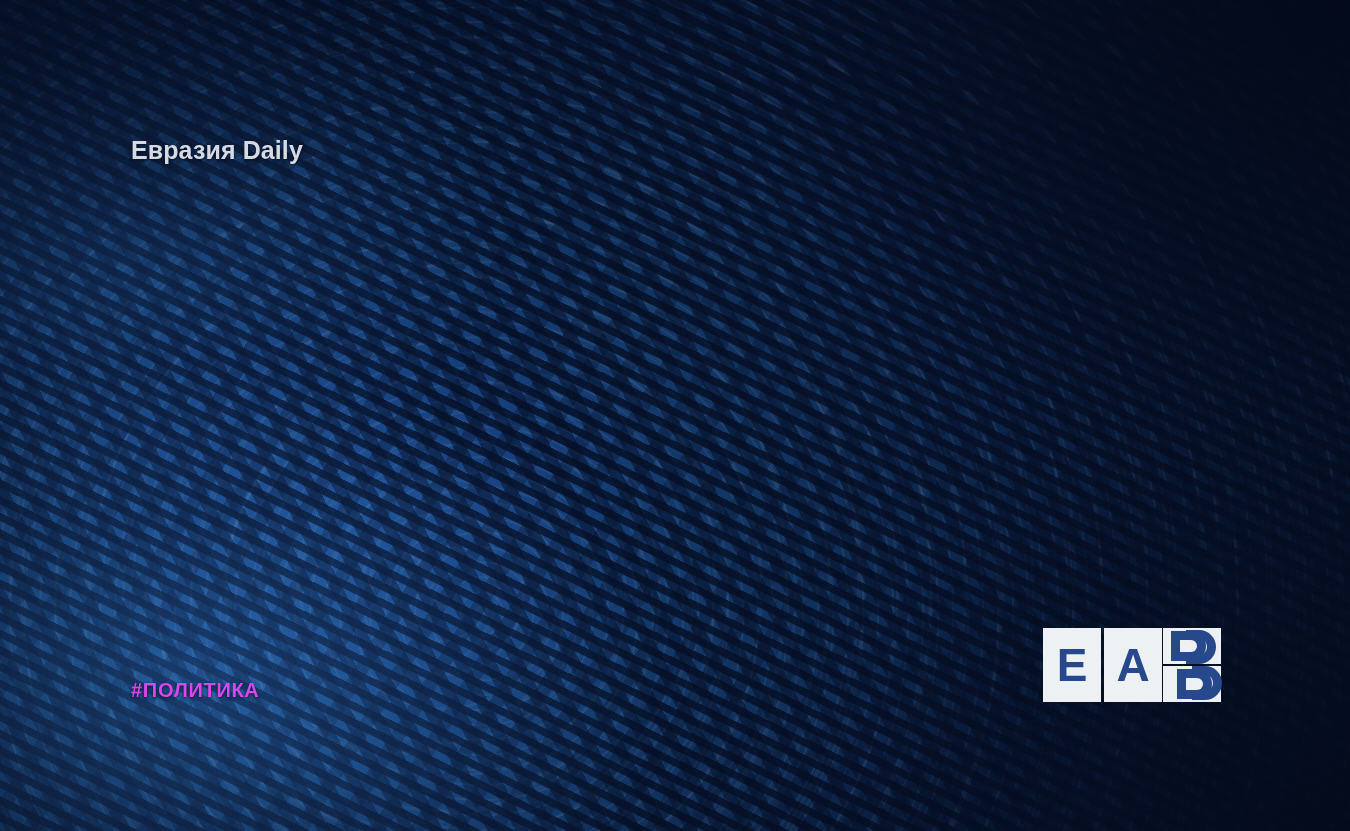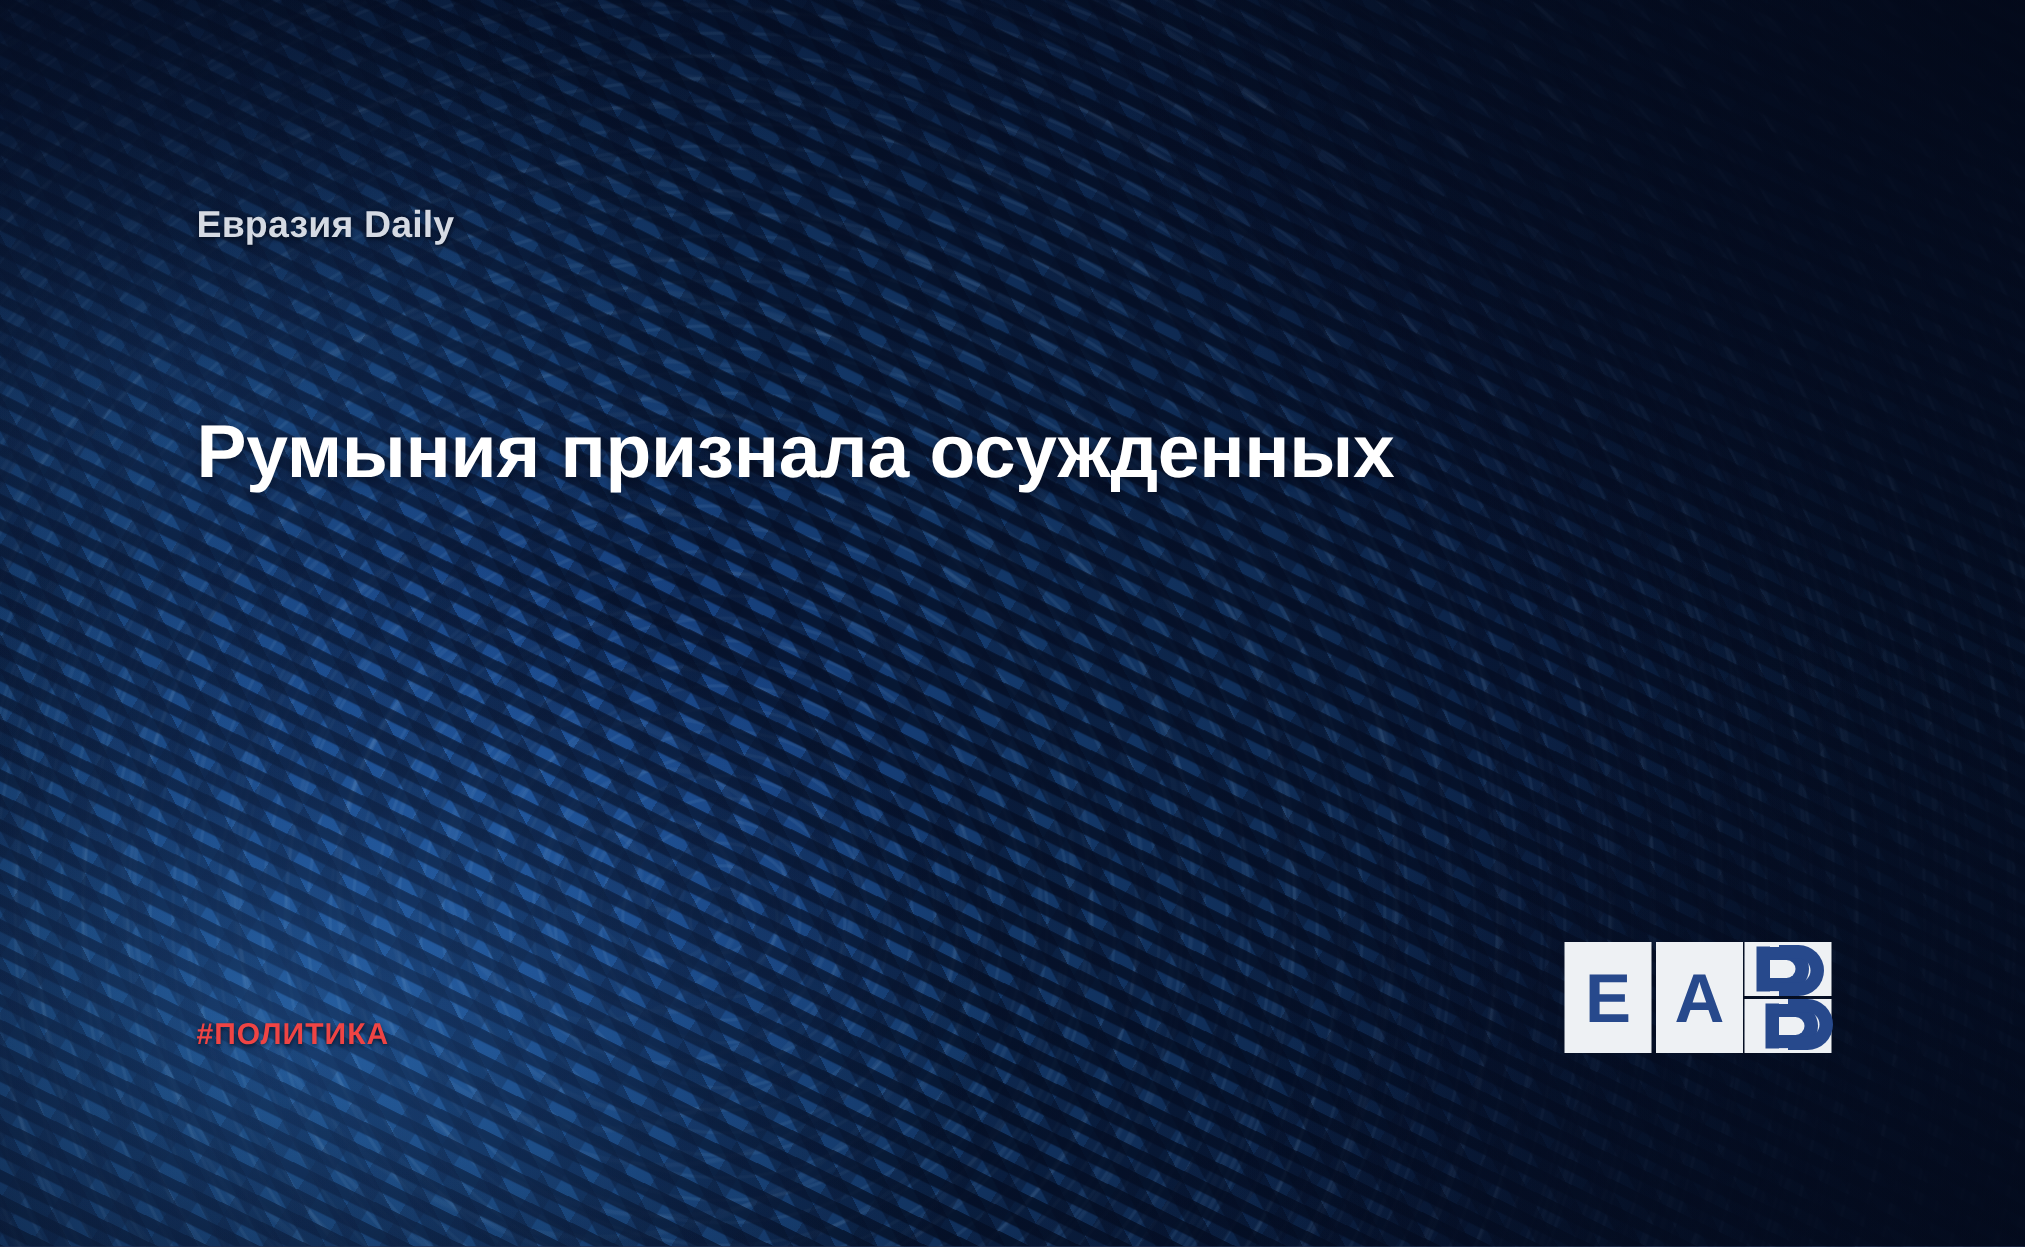--- a/index.html
+++ b/index.html
@@ -161,21 +161,21 @@
   }
   .headline .hl-line { display: block; white-space: nowrap; }
 
   .tag {
     position: absolute;
     left: 131px;
     top: 679px;
     font-size: 20px;
     font-weight: bold;
     letter-spacing: .7px;
-    color: #ef4444;
+    color: #d946ef;
     text-shadow: 0 1px 3px rgba(2,8,22,.7);
     white-space: nowrap;
   }
 
   
   .logo {
     position: absolute;
     left: 1043px;
     top: 628px;
     width: 178px;
@@ -281,21 +281,20 @@
   <div class="trail-dashes-b"></div>
   <div class="glow-left"></div>
   <div class="bg-dark-tr"></div>
   <div class="vignette"></div>
 
   <div class="content">
 
     <div class="brand">Евразия Daily</div>
 
     <div class="headline">
-      <span class="hl-line">Румыния признала осужденных</span>
     </div>
 
     <div class="tag">#ПОЛИТИКА</div>
 
     <div class="logo">
 
       <div class="logo-tile t1">
         <div class="logo-letter">E</div>
       </div>
 

